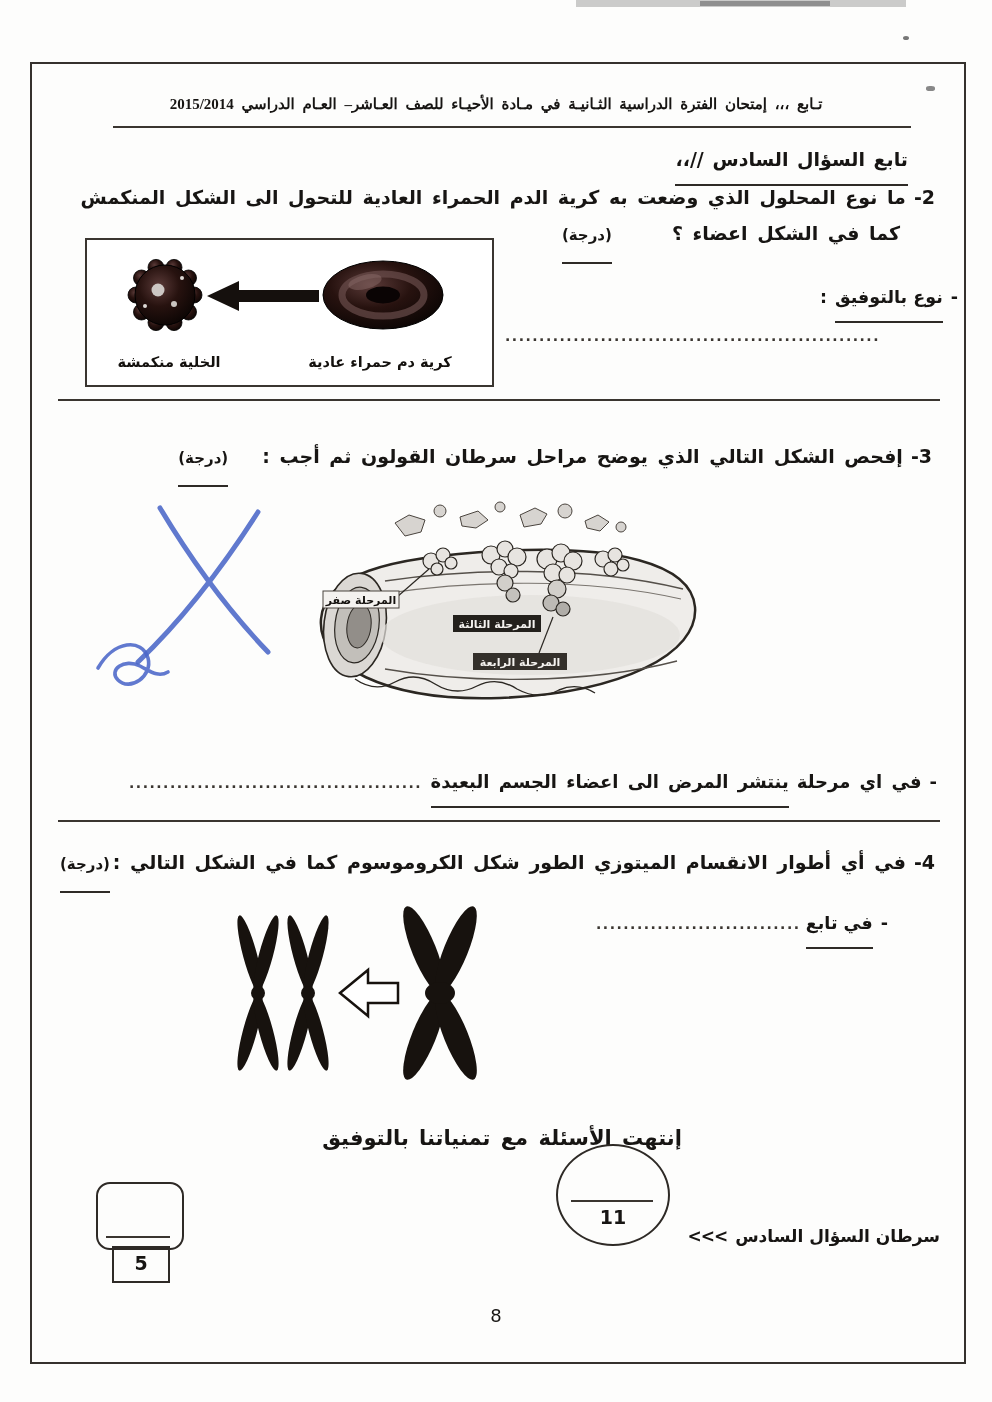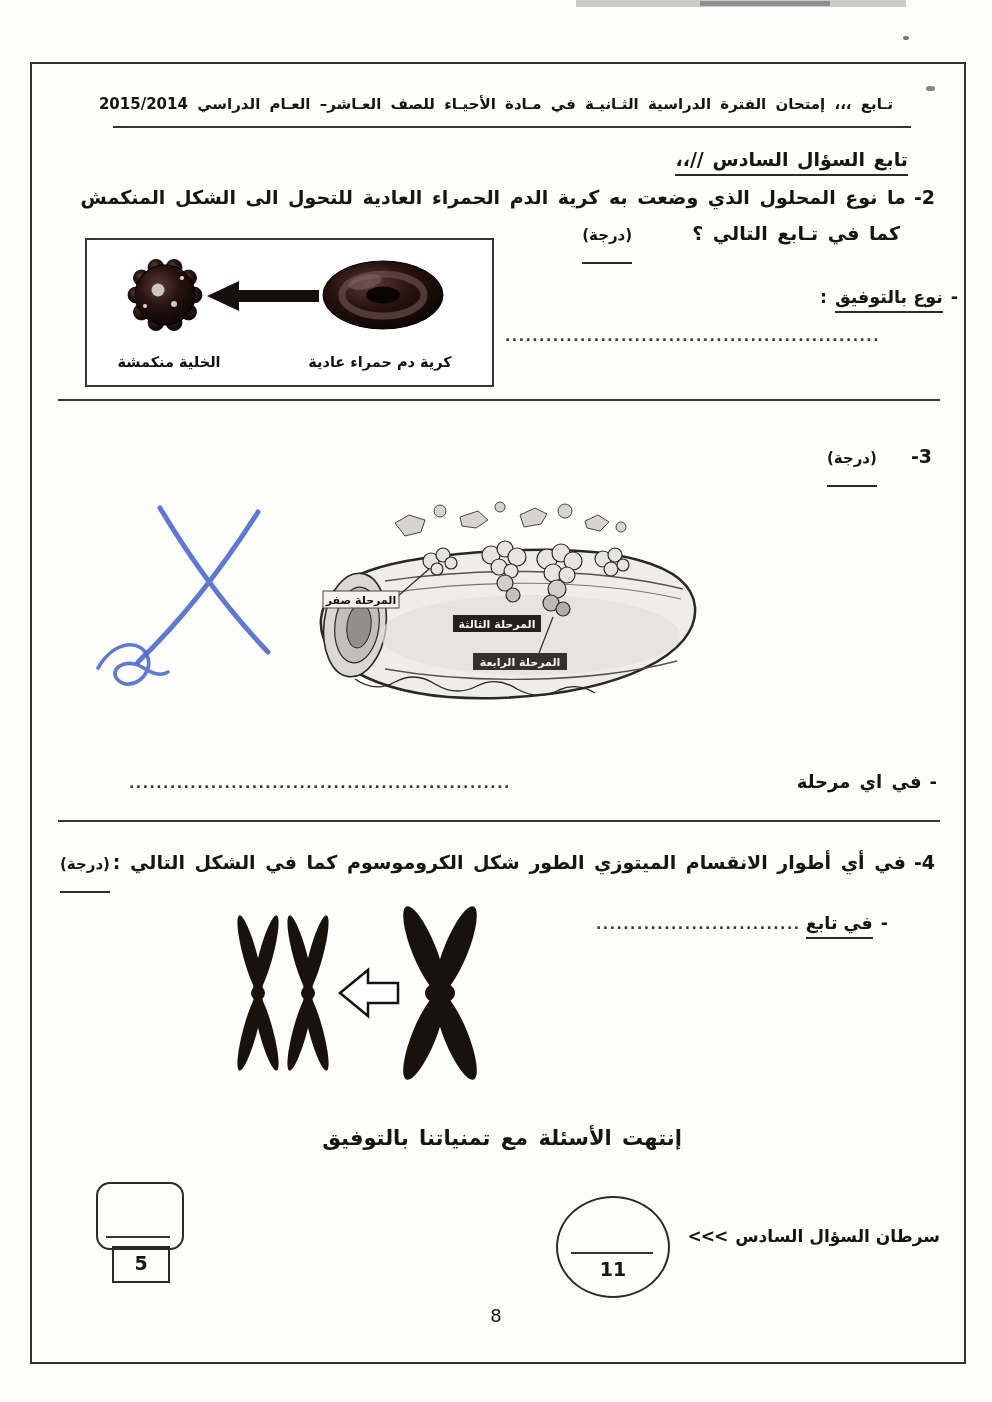--- a/index.html
+++ b/index.html
@@ -6,49 +6,49 @@
   body{width:992px;height:1402px;background:#ffffff;}
   .page{position:relative;width:992px;height:1402px;background:#fdfdfc;font-family:"DejaVu Sans",sans-serif;color:#171513;overflow:hidden;}
   .abs{position:absolute;}
   .rtl{direction:rtl;}
   .b{font-weight:bold;}
   .nowrap{white-space:nowrap;}
   .frame{position:absolute;left:30px;top:62px;width:932px;height:1298px;border:2px solid #35312d;}
   .rule{position:absolute;height:2px;background:#3a3530;}
   .qline{display:flex;direction:rtl;align-items:baseline;white-space:nowrap;gap:8px;}
   .qnum{direction:rtl;unicode-bidi:bidi-override;font-weight:bold;}
-  .u{border-bottom:2px solid #2e2a26;padding-bottom:4px;}
+  .u{border-bottom:2px solid #2e2a26;padding-bottom:14px;}
   .mark{font-size:15px;font-weight:bold;border-bottom:2px solid #2e2a26;padding-bottom:18px;}
   .dots{overflow:hidden;letter-spacing:1.5px;font-weight:bold;color:#3a3530;direction:ltr;}
   .artifact{position:absolute;background:#b9b9b9;}
   svg text{font-family:"DejaVu Sans",sans-serif;}
 </style>
 </head>
 <body>
 
 <div class="page">
 
   <div class="artifact" style="left:576px;top:0;width:330px;height:7px;opacity:.75;"></div>
   <div class="artifact" style="left:700px;top:1px;width:130px;height:5px;background:#8f8f8f;"></div>
   <div class="artifact" style="left:903px;top:36px;width:6px;height:4px;background:#777;border-radius:50%;"></div>
   <div class="artifact" style="left:926px;top:86px;width:9px;height:5px;background:#888;border-radius:40%;"></div>
 
   <div class="frame"></div>
 
-  <div class="abs rtl b nowrap" style="left:40px;top:95px;width:912px;text-align:center;font-size:15px;word-spacing:4px;">تـابع ،،، إمتحان الفترة الدراسية الثـانيـة في مـادة الأحيـاء للصف العـاشر– العـام الدراسي 2015/2014</div>
+  <div class="abs rtl b nowrap" style="left:40px;top:95px;width:912px;text-align:center;font-size:15px;word-spacing:4px;font-family:Liberation Serif, serif;">تـابع ،،، إمتحان الفترة الدراسية الثـانيـة في مـادة الأحيـاء للصف العـاشر– العـام الدراسي 2015/2014</div>
   <div class="rule" style="left:113px;top:126px;width:798px;"></div>
 
   <div class="abs rtl b u nowrap" style="right:84px;top:148px;font-size:19px;word-spacing:2px;">تابع السؤال السادس //،،</div>
 
   <div class="abs qline" style="right:57px;top:186px;font-size:19px;font-weight:bold;word-spacing:3px;">
     <span class="qnum">2-</span>
     <span>ما نوع المحلول الذي وضعت به كرية الدم الحمراء العادية للتحول الى الشكل المنكمش</span>
   </div>
   <div class="abs qline" style="right:92px;top:222px;font-size:19px;font-weight:bold;word-spacing:3px;">
-    <span>كما في تـابع التالي ؟</span>
+    <span>كما في الشكل اعضاء ؟</span>
     <span class="mark" style="margin-right:52px;">(درجة)</span>
   </div>
 
   <div class="abs qline" style="right:34px;top:287px;font-size:17.5px;font-weight:bold;">
     <span>-</span>
     <span class="u">نوع بالتوفيق</span>
     <span>:</span>
   </div>
   <div class="abs dots" style="left:505px;top:328px;width:376px;font-size:14px;">..............................................................</div>
 
@@ -87,20 +87,21 @@
       </g>
       <text x="293" y="127" text-anchor="middle" font-size="14.5" font-weight="bold" fill="#14110e" style="direction:rtl">كرية دم حمراء عادية</text>
       <text x="82" y="127" text-anchor="middle" font-size="14.5" font-weight="bold" fill="#14110e" style="direction:rtl">الخلية منكمشة</text>
     </svg>
   </div>
 
   <div class="rule" style="left:58px;top:399px;width:882px;"></div>
 
   <div class="abs qline" style="right:60px;top:445px;font-size:19px;font-weight:bold;word-spacing:3px;">
     <span class="qnum">3-</span>
+    <span>إفحص الشكل التالي الذي يوضح مراحل سرطان القولون ثم أجب :</span>
     <span class="mark" style="margin-right:26px;">(درجة)</span>
   </div>
 
   <div class="abs" style="left:285px;top:497px;width:430px;height:236px;">
     <svg width="430" height="236" viewBox="0 0 430 236">
       <g fill="#d7d4d0" stroke="#4a443e" stroke-width="1">
         <path d="M110 26 l14 -8 16 5 -4 12 -16 4 z"></path>
         <circle cx="155" cy="14" r="6"></circle>
         <path d="M175 20 l18 -6 10 9 -12 8 -14 -2 z"></path>
         <circle cx="215" cy="10" r="5"></circle>
@@ -166,20 +167,21 @@
     <g fill="none" stroke="#4b67c8" stroke-width="5" stroke-linecap="round" opacity="0.88">
       <path d="M 72 8 C 96 48, 134 104, 180 152"></path>
       <path d="M 170 12 C 138 62, 96 118, 50 162"></path>
     </g>
     <path d="M 10 168 C 26 140, 54 138, 60 158 C 65 176, 42 192, 30 180 C 20 170, 36 158, 52 166 C 62 171, 70 178, 80 172" fill="none" stroke="#4b67c8" stroke-width="3.6" stroke-linecap="round" opacity="0.88"></path>
   </svg>
 
   <div class="abs qline" style="right:55px;top:771px;width:808px;font-size:18px;font-weight:bold;word-spacing:3px;">
     <span>-</span>
     <span>في اي مرحلة</span>
+    <span class="u">ينتشر المرض الى اعضاء الجسم البعيدة</span>
     <span class="dots" style="flex:1;font-size:14px;">........................................................</span>
   </div>
 
   <div class="rule" style="left:58px;top:820px;width:882px;"></div>
 
   <div class="abs qline" style="right:57px;top:851px;font-size:19px;font-weight:bold;word-spacing:3px;">
     <span class="qnum">4-</span>
     <span>في أي أطوار الانقسام الميتوزي الطور شكل الكروموسوم كما في الشكل التالي :</span>
   </div>
   <div class="abs mark" style="left:60px;top:855px;">(درجة)</div>
@@ -215,21 +217,21 @@
     </svg>
   </div>
 
   <div class="abs rtl b nowrap" style="left:292px;top:1126px;width:420px;text-align:center;font-size:21px;word-spacing:3px;">إنتهت الأسئلة مع تمنياتنا بالتوفيق</div>
 
   <div class="abs qline" style="right:52px;top:1226px;font-size:17px;font-weight:bold;">
     <span>سرطان السؤال السادس</span>
     <span style="direction:ltr;unicode-bidi:bidi-override;letter-spacing:-1px;">&lt;&lt;&lt;</span>
   </div>
 
-  <div class="abs" style="left:556px;top:1196px;width:110px;height:98px;border:2px solid #2e2a26;border-radius:50%;">
+  <div class="abs" style="left:556px;top:1144px;width:110px;height:98px;border:2px solid #2e2a26;border-radius:50%;">
     <div class="rule" style="left:13px;top:54px;width:82px;"></div>
     <div class="abs b" style="left:0;top:60px;width:100%;text-align:center;font-size:19px;">11</div>
   </div>
 
   <div class="abs" style="left:96px;top:1182px;width:84px;height:64px;border:2px solid #2e2a26;border-radius:14px;"></div>
   <div class="rule" style="left:106px;top:1236px;width:64px;"></div>
   <div class="abs b" style="left:112px;top:1246px;width:54px;height:33px;border:2px solid #2e2a26;text-align:center;font-size:19px;line-height:31px;">
     <span>5</span>
   </div>
 

